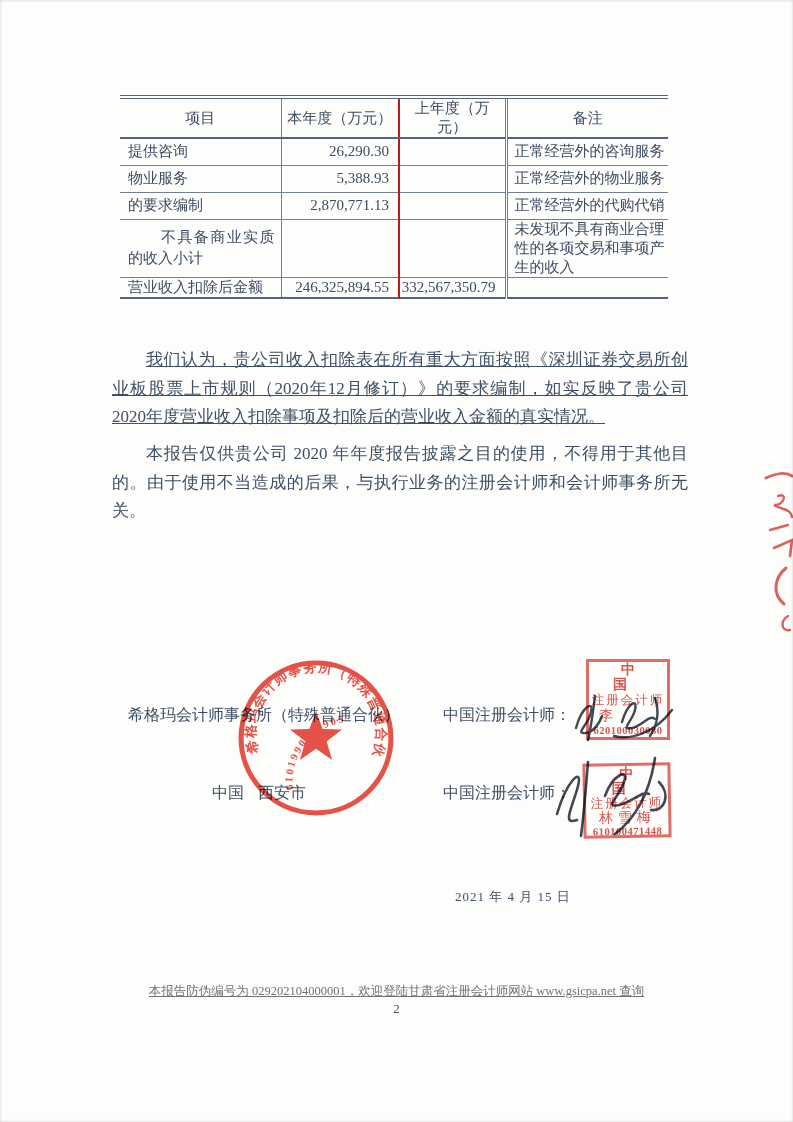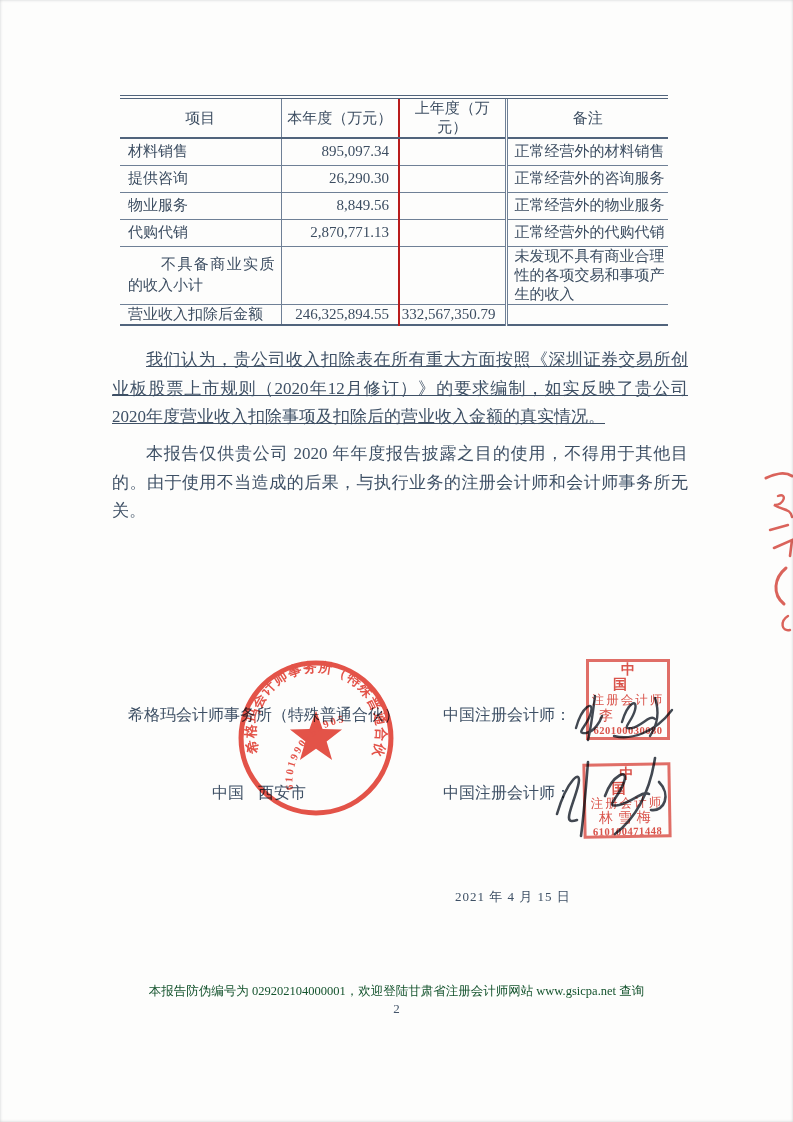--- a/index.html
+++ b/index.html
@@ -46,21 +46,21 @@
   .sig-text { position:absolute; font-size:16px; color:#3e5065; white-space:nowrap; }
   .firm-name { left:128px; top:705px; }
   .cpa-1 { left:443px; top:705px; }
   .country { left:212px; top:783px; }
   .city { left:258px; top:783px; }
   .cpa-2 { left:443px; top:783px; }
   .date-line { position:absolute; left:455px; top:888px; font-size:13px; color:#3e5065; letter-spacing:1px; }
   
   .footer-line {
     position:absolute; left:0; right:0; top:983px; text-align:center;
-    font-size:12.5px; color:#14532d;
+    font-size:12.5px; color:#737373;text-decoration:underline;
   }
   .page-num {
     position:absolute; left:0; right:0; top:1001px; text-align:center;
     font-size:13px; color:#44556a;
   }
   
   .firm-seal {
     position:absolute; left:235px; top:656px; width:162px; height:164px;
     mix-blend-mode:multiply; opacity:.88;
   }
@@ -97,39 +97,33 @@
     <thead>
       <tr>
         <th class="col-item">项目</th>
         <th class="col-cur">本年度（万元）</th>
         <th class="col-prior">上年度（万元）</th>
         <th>备注</th>
       </tr>
     </thead>
     <tbody>
       <tr>
-        <td class="c-item col-item">材料销售</td>
-        <td class="c-num col-cur">895,097.34</td>
-        <td class="c-num col-prior"></td>
-        <td class="c-note">正常经营外的材料销售</td>
-      </tr>
-      <tr>
         <td class="c-item col-item">提供咨询</td>
         <td class="c-num col-cur">26,290.30</td>
         <td class="c-num col-prior"></td>
         <td class="c-note">正常经营外的咨询服务</td>
       </tr>
       <tr>
         <td class="c-item col-item">物业服务</td>
-        <td class="c-num col-cur">8,849.56</td>
+        <td class="c-num col-cur">5,388.93</td>
         <td class="c-num col-prior"></td>
         <td class="c-note">正常经营外的物业服务</td>
       </tr>
       <tr>
-        <td class="c-item col-item">代购代销</td>
+        <td class="c-item col-item">的要求编制</td>
         <td class="c-num col-cur">2,870,771.13</td>
         <td class="c-num col-prior"></td>
         <td class="c-note">正常经营外的代购代销</td>
       </tr>
       <tr class="tall">
         <td class="c-item-wrap col-item">不具备商业实质的收入小计</td>
         <td class="c-num col-cur"></td>
         <td class="c-num col-prior"></td>
         <td class="c-note">未发现不具有商业合理性的各项交易和事项产生的收入</td>
       </tr>

